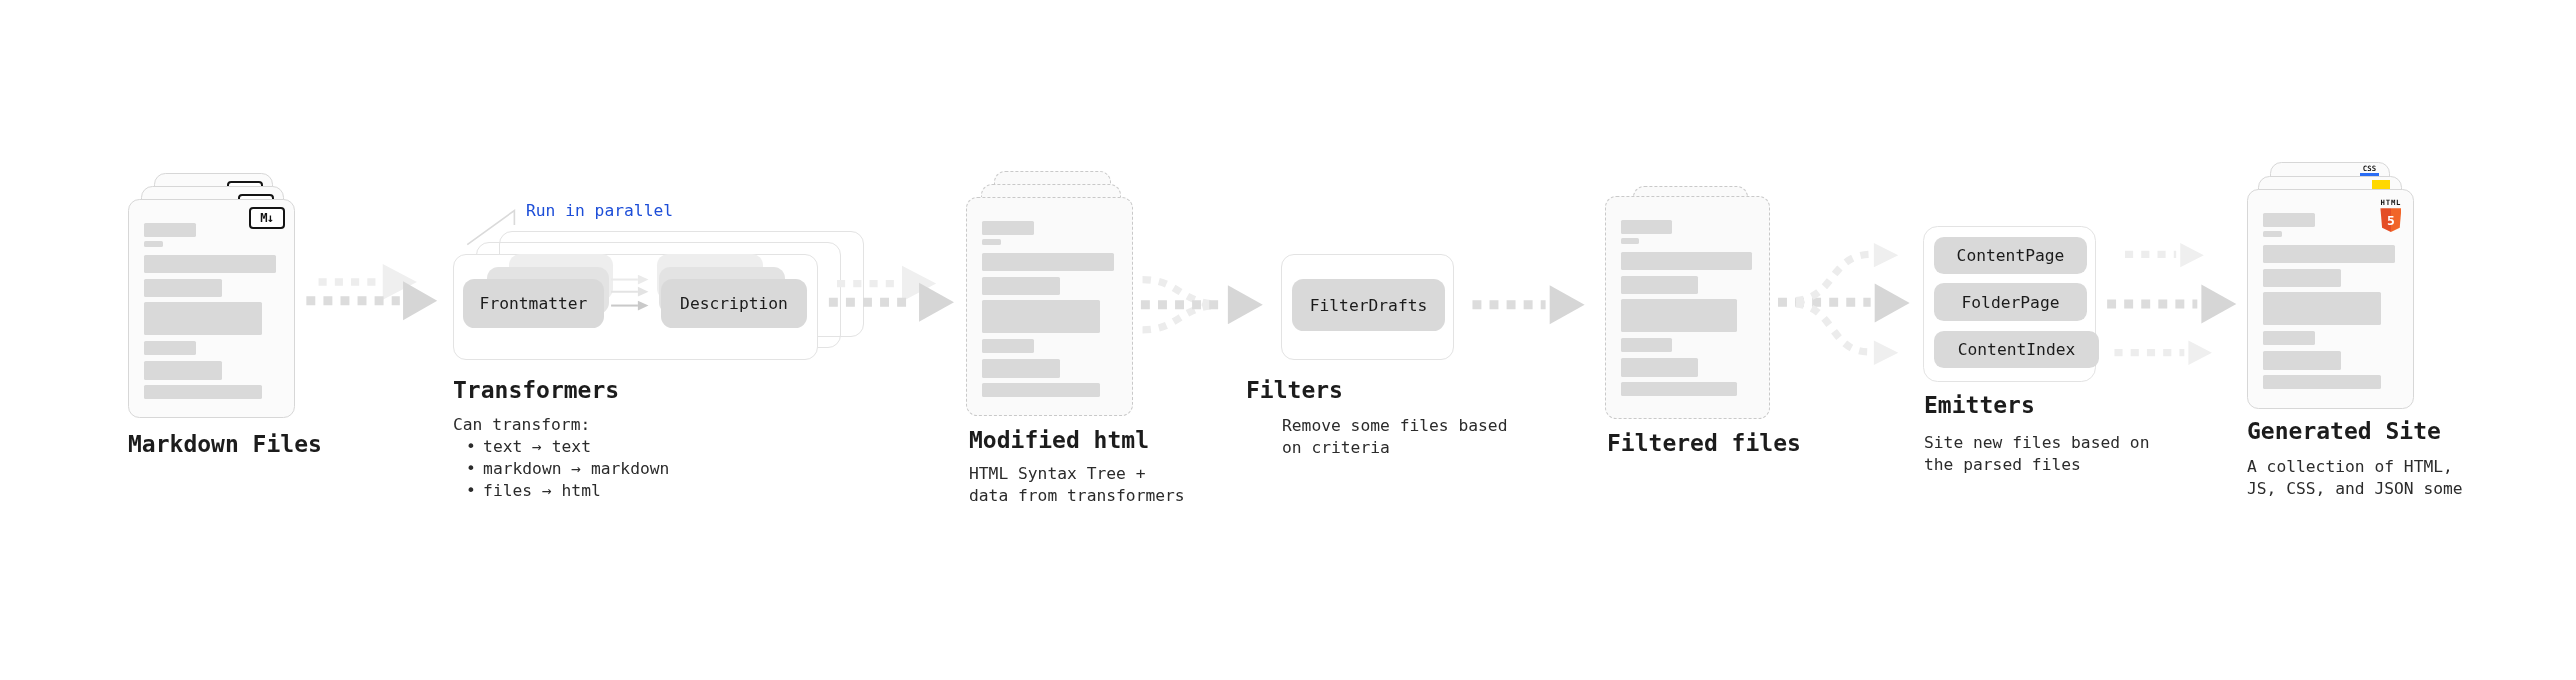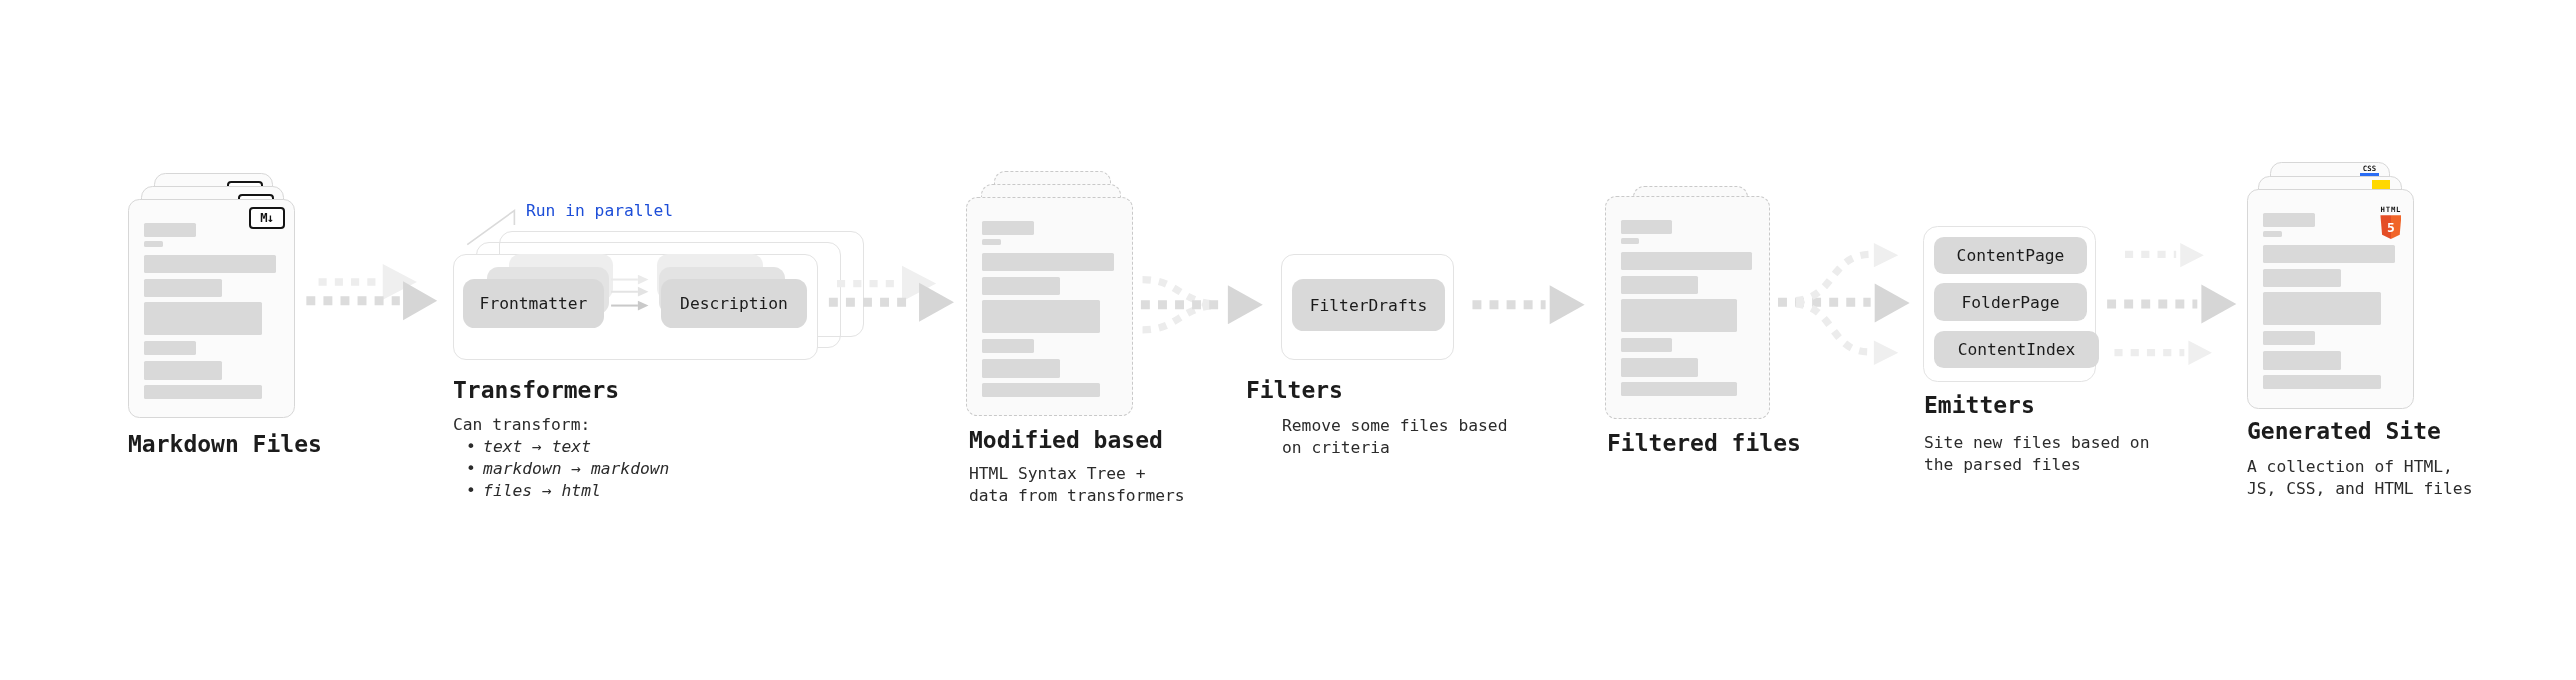--- a/index.html
+++ b/index.html
@@ -19,21 +19,21 @@
     display:flex;align-items:center;justify-content:center;
     font-size:12.2px;font-weight:bold;color:#141414;letter-spacing:-0.8px;line-height:1;
   }
   
   .css-badge{
     position:absolute;top:2.4px;right:9.8px;width:19.5px;
     font-size:7.3px;font-weight:bold;color:#141414;text-align:center;line-height:7.3px;
     border-bottom:3.3px solid #2a6df4;padding-bottom:0.8px;
   }
   .js-badge{position:absolute;top:3.3px;right:10.6px;width:18px;height:9px;background:#ffd800;}
-  .html5-badge{position:absolute;top:3.3px;right:8.1px;width:28px;text-align:center;margin-top:7px;}
+  .html5-badge{position:absolute;top:3.3px;right:8.1px;width:28px;text-align:center;}
   .html5-badge .word{font-size:7.3px;font-weight:bold;color:#141414;letter-spacing:0.8px;line-height:9px;}
   .html5-badge .shield{
     width:21px;height:23.6px;margin:0 auto;
     background:linear-gradient(90deg,#e44d26 52%,#f16529 52%);
     clip-path:polygon(0 0,100% 0,92% 82%,50% 100%,8% 82%);
     display:flex;align-items:center;justify-content:center;
     color:#ffffff;font-size:13px;font-weight:bold;line-height:1;
   }
   
   .frame{position:absolute;border:1.6px solid #e3e3e3;border-radius:13px;box-sizing:border-box;background:transparent;}
@@ -42,21 +42,21 @@
     position:absolute;background:#d9d9d9;border-radius:11.4px;
     display:flex;align-items:center;justify-content:center;
     font-size:16.3px;color:#1b1b1b;white-space:nowrap;
   }
   .chip.small{border-radius:9.8px;}
   .chip.sh1{background:#e3e3e3;}
   .chip.sh2{background:#eeeeee;}
   
   .title{position:absolute;font-size:23px;font-weight:bold;color:#1c1c1c;white-space:nowrap;}
   .body{position:absolute;font-size:16.3px;line-height:22px;color:#2b2b2b;white-space:nowrap;}
-  .bullet-line{padding-left:13px;font-style:italic;}
+  .bullet-line{padding-left:13px;}
   .bullet-line .dot{margin-right:7.3px;}
   .annotation{position:absolute;font-size:16.3px;color:#1d4ed8;white-space:nowrap;}
   
   .overlay{position:absolute;left:0;top:0;pointer-events:none;}
   .dash-dark{stroke:#dcdcdc;stroke-width:11;stroke-dasharray:11 10;}
   .dash-faint{stroke:#ededed;stroke-width:9;stroke-dasharray:10 10;}
   .head-dark{fill:#d6d6d6;}
   .head-faint{fill:#efefef;}
   .curve-faint{stroke:#ececec;stroke-width:9;stroke-dasharray:10 10;fill:none;}
   .mini{stroke-width:2.5;fill:none;}
@@ -118,21 +118,21 @@
     <div class="doc dashed has-bars" style="left:966px;top:197px;width:167px;height:219px">
         <div class="bar" style="top: 23px; width: 31%; height: 14px;"></div>
         <div class="bar" style="top: 41px; width: 11%; height: 5.7px;"></div>
         <div class="bar" style="top: 55px; width: 80%; height: 18px;"></div>
         <div class="bar" style="top: 79px; width: 47%; height: 18px;"></div>
         <div class="bar" style="top: 102px; width: 71%; height: 33px;"></div>
         <div class="bar" style="top: 141px; width: 31%; height: 14px;"></div>
         <div class="bar" style="top: 161px; width: 47%; height: 18.7px;"></div>
         <div class="bar" style="top: 185px; width: 71%; height: 14px;"></div>
       </div>
-    <div class="title" style="left:969px;top:427px">Modified based</div>
+    <div class="title" style="left:969px;top:427px">Modified html</div>
     <div class="body" style="left:969px;top:463px">
       <div>HTML Syntax Tree +</div>
       <div>data from transformers</div>
     </div>
   </section>
 
   <section>
     <div class="frame front" style="left:1281px;top:254px;width:173px;height:106px"></div>
     <div class="chip" style="left:1292px;top:279px;width:153px;height:52px">FilterDrafts</div>
     <div class="title" style="left:1246px;top:377px">Filters</div>
@@ -188,21 +188,21 @@
         <div class="bar" style="top: 55px; width: 80%; height: 18px;"></div>
         <div class="bar" style="top: 79px; width: 47%; height: 18px;"></div>
         <div class="bar" style="top: 102px; width: 71%; height: 33px;"></div>
         <div class="bar" style="top: 141px; width: 31%; height: 14px;"></div>
         <div class="bar" style="top: 161px; width: 47%; height: 18.7px;"></div>
         <div class="bar" style="top: 185px; width: 71%; height: 14px;"></div>
       </div>
     <div class="title" style="left:2247px;top:418px">Generated Site</div>
     <div class="body" style="left:2247px;top:456px">
       <div>A collection of HTML,</div>
-      <div>JS, CSS, and HTML files</div>
+      <div>JS, CSS, and JSON some</div>
     </div>
   </section>
 
   <svg class="overlay" width="2576" height="681" viewBox="0 0 3170 838">
 
     <polyline class="callout" points="575,301 633,259 633,277"></polyline>
 
     <g>
       <line class="dash-faint" x1="392" y1="347" x2="467" y2="347"></line>
       <polygon class="head-faint" points="471,325 471,369 513,347"></polygon>

